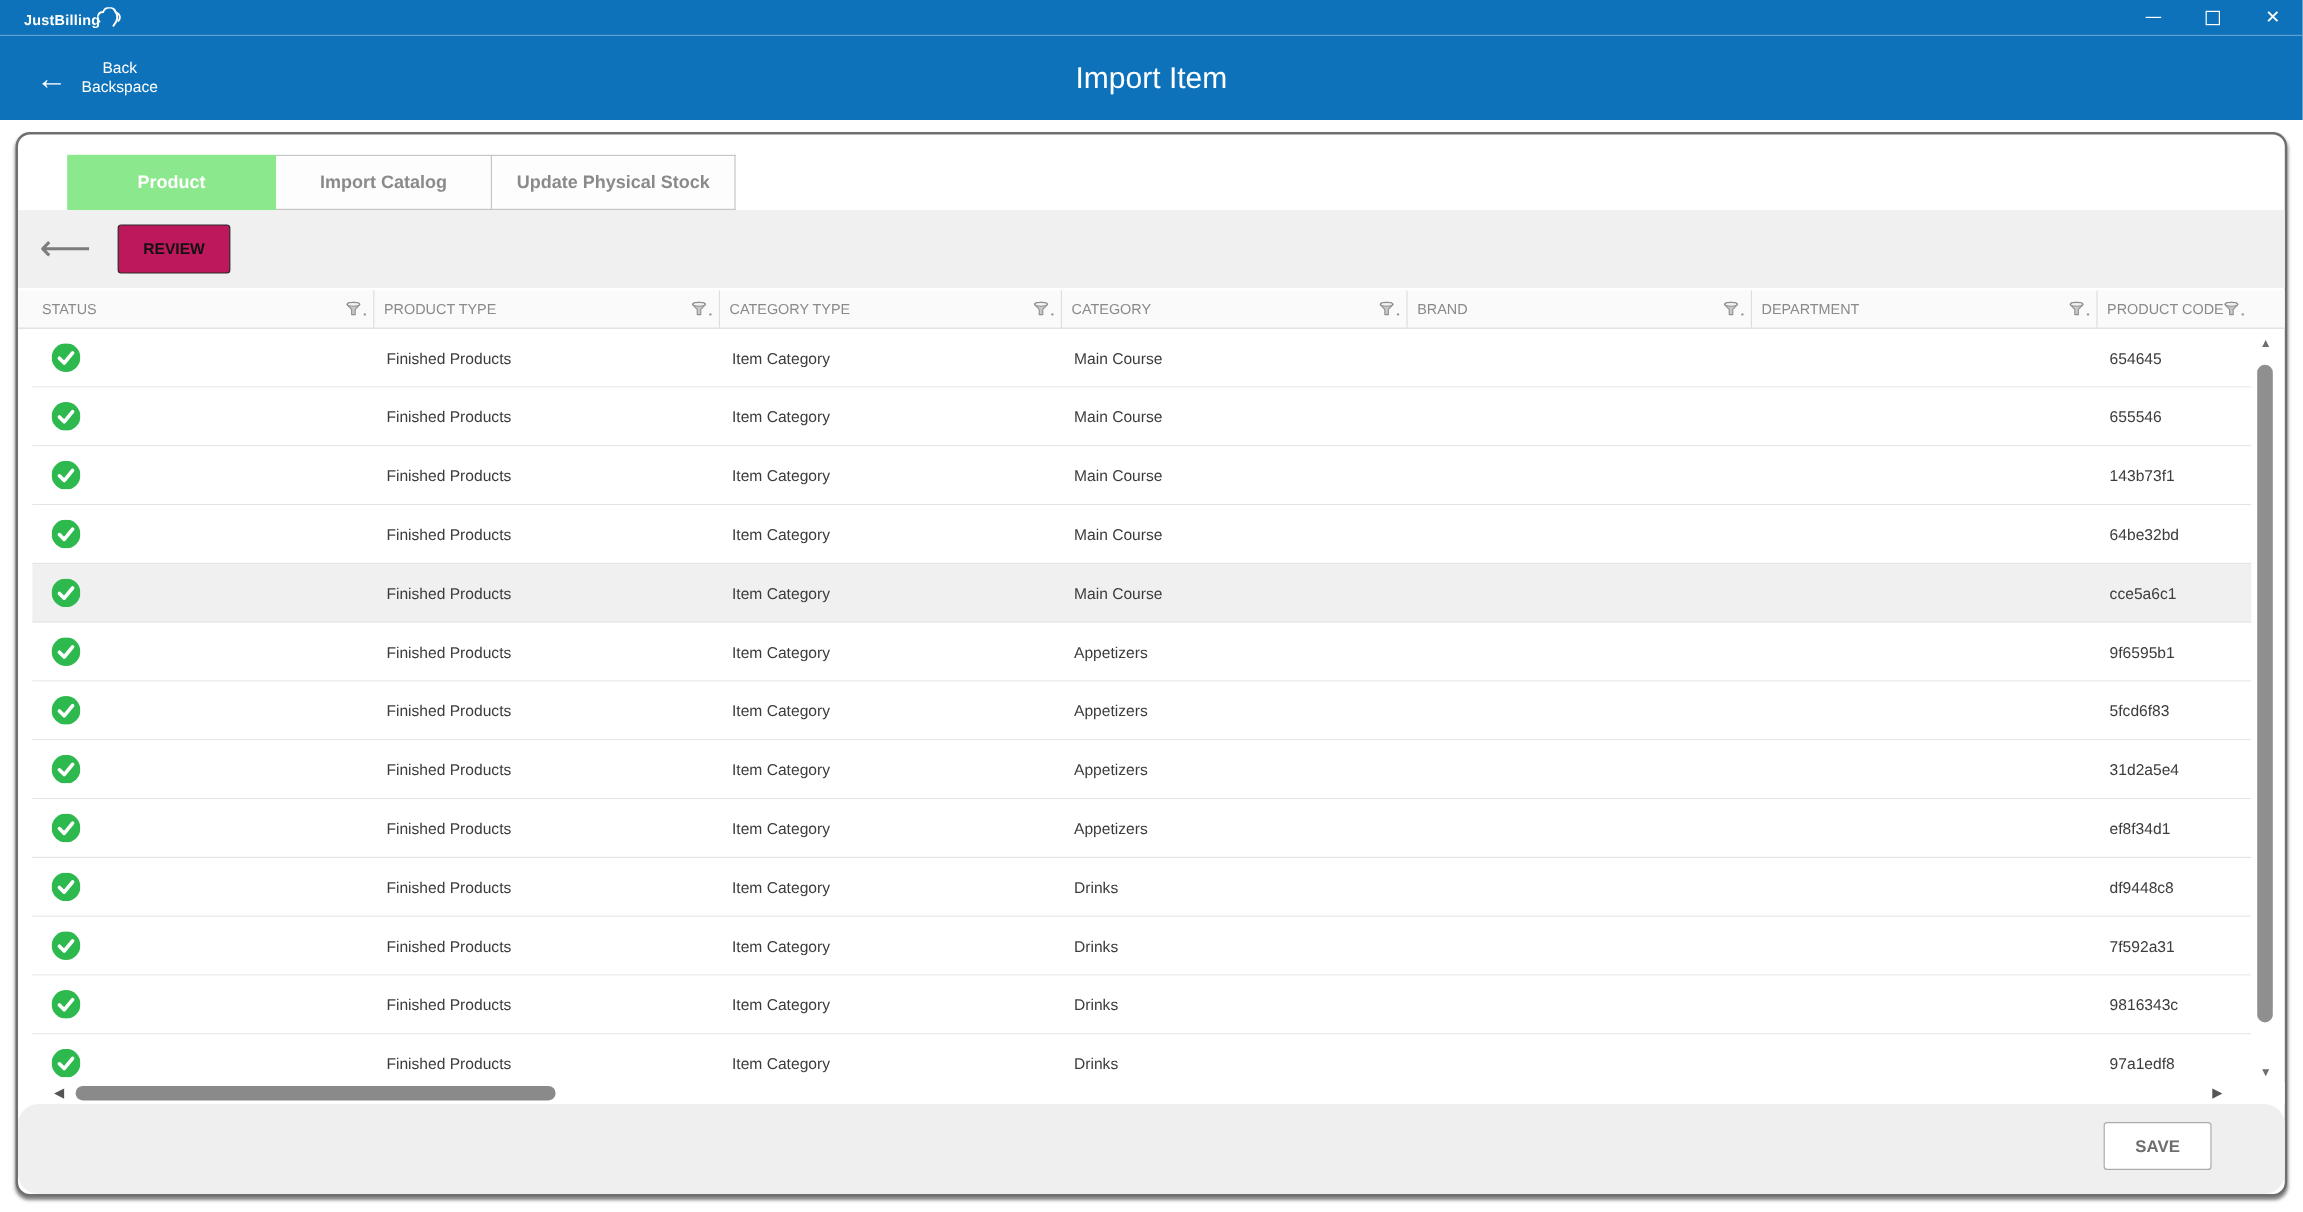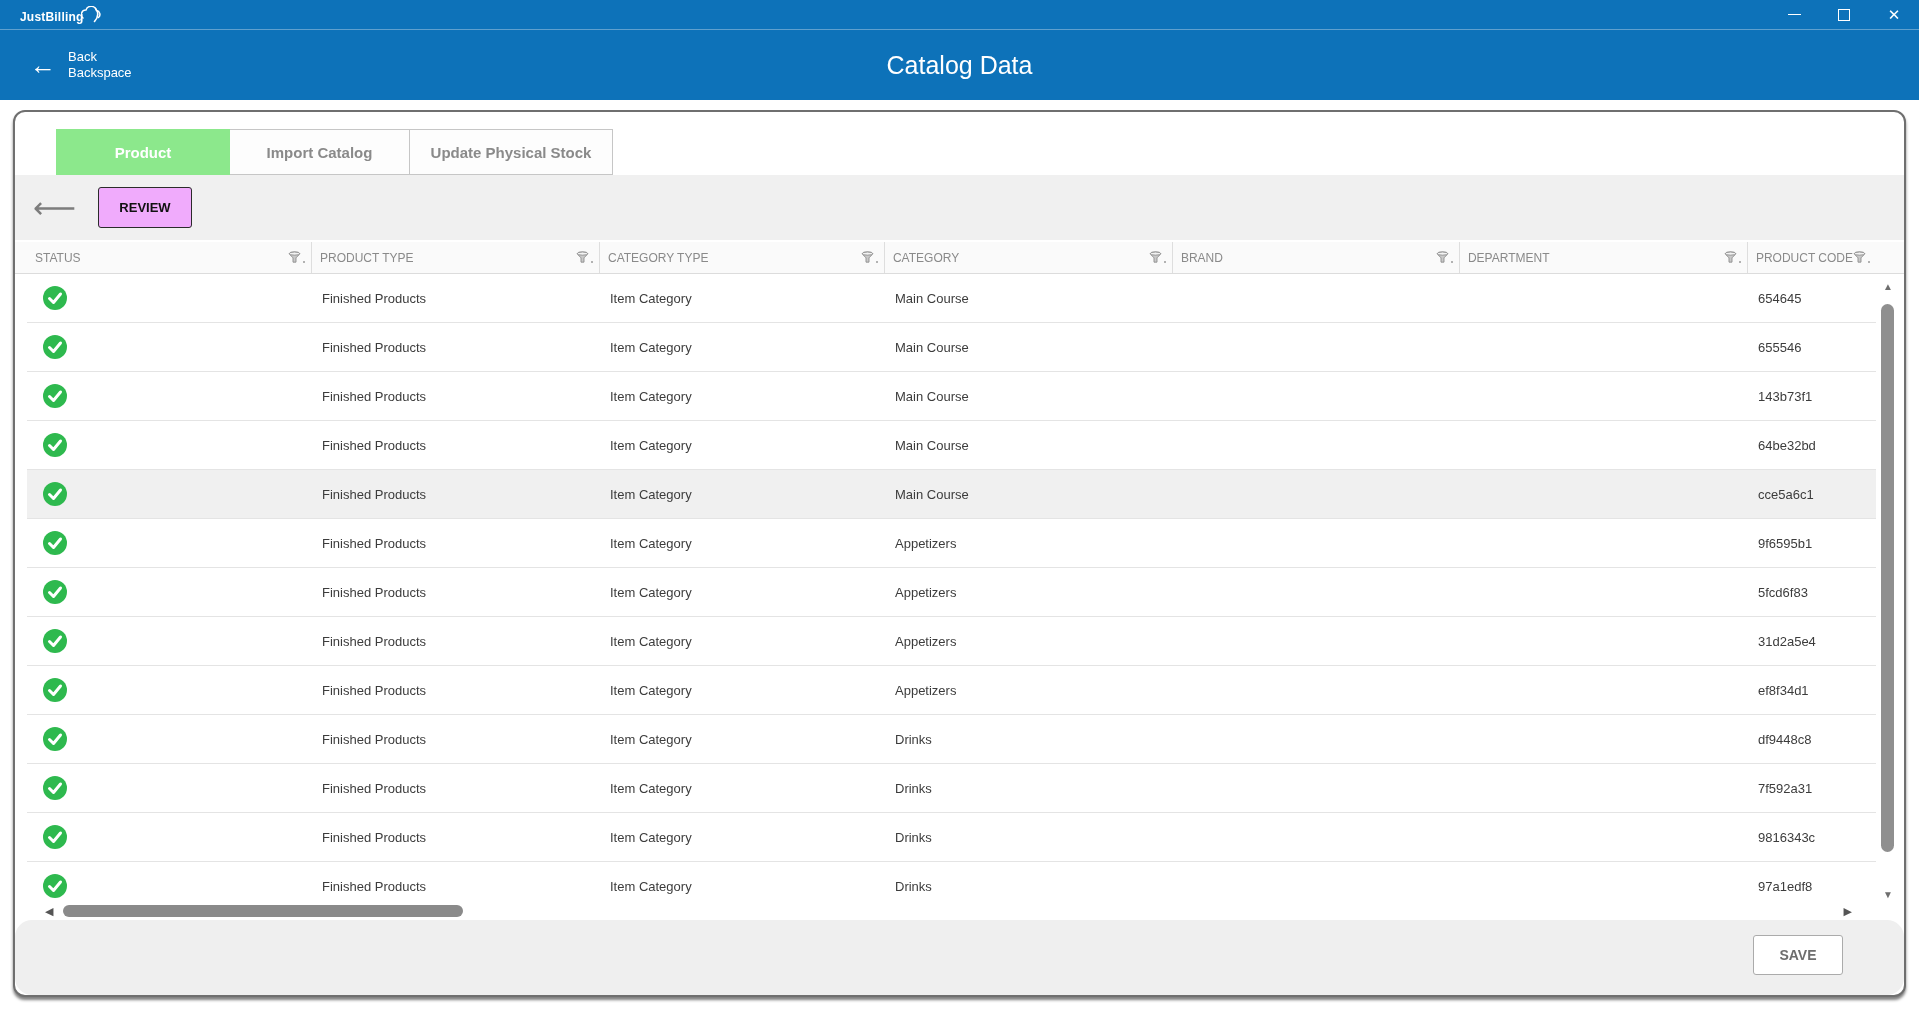--- a/index.html
+++ b/index.html
@@ -25,21 +25,21 @@
   .max-glyph { width: 12px; height: 12px; border: 1.5px solid #fff; display: block; }
   .close-glyph { color: #fff; font-size: 15px; line-height: 1; }
 
   
   .appheader {
     height: 70px; background: #0d72b9; position: relative;
     display: flex; align-items: center; color: #fff;
   }
   .back-group { display: flex; align-items: center; margin-left: 30px; cursor: default; }
   .back-arrow { font-size: 26px; line-height: 1; margin-right: 12px; font-weight: 400; }
-  .back-lines { font-size: 13px; line-height: 1.25; }
+  .back-lines { font-size: 13px; line-height: 1.25; text-align: center; }
   .page-title {
     position: absolute; left: 0; right: 0; top: 0; height: 70px;
     display: flex; align-items: center; justify-content: center;
     font-size: 25px; font-weight: 400; pointer-events: none;
   }
 
   
   .content { height: 910px; background: #fff; padding: 10px 13px 0 13px; }
   .card {
     width: 1893px; height: 887px;
@@ -62,21 +62,21 @@
   .tab.t1 { width: 180px; }
   .tab.t2 { width: 203px; }
 
   
   .toolbar {
     height: 65px; background: #f0f0f0; flex: 0 0 auto;
     display: flex; align-items: center; padding-left: 18px;
   }
   .toolbar-back { color: #7d7d7d; font-size: 30px; line-height: 1; margin-right: 22px; }
   .review-btn {
-    width: 94px; height: 41px; background: #f0abfc;
+    width: 94px; height: 41px; background: #be185d;
     border: 1px solid #2b2b2b; border-radius: 3px;
     font-family: "Liberation Sans", sans-serif;
     font-size: 13px; font-weight: bold; color: #111;
     cursor: default;
   }
 
   
   .grid-header-strip { background: #fafafa; margin-top: 2px; flex: 0 0 auto; border-bottom: 1px solid #dcdcdc; }
   .grid-header { display: flex; margin-left: 12px; width: 1849px; height: 31px; }
   .hcell {
@@ -162,21 +162,21 @@
 </div>
 
 <div class="appheader">
   <div class="back-group">
     <span class="back-arrow">←</span>
     <span class="back-lines">
       <span>Back</span><br>
       <span>Backspace</span>
     </span>
   </div>
-  <div class="page-title">Catalog Data</div>
+  <div class="page-title">Import Item</div>
 </div>
 
 <div class="content">
   <div class="card">
 
     <div class="tabs-row">
       <div class="tab active t0">Product</div>
       <div class="tab inactive t1">Import Catalog</div>
       <div class="tab inactive t2">Update Physical Stock</div>
     </div>

